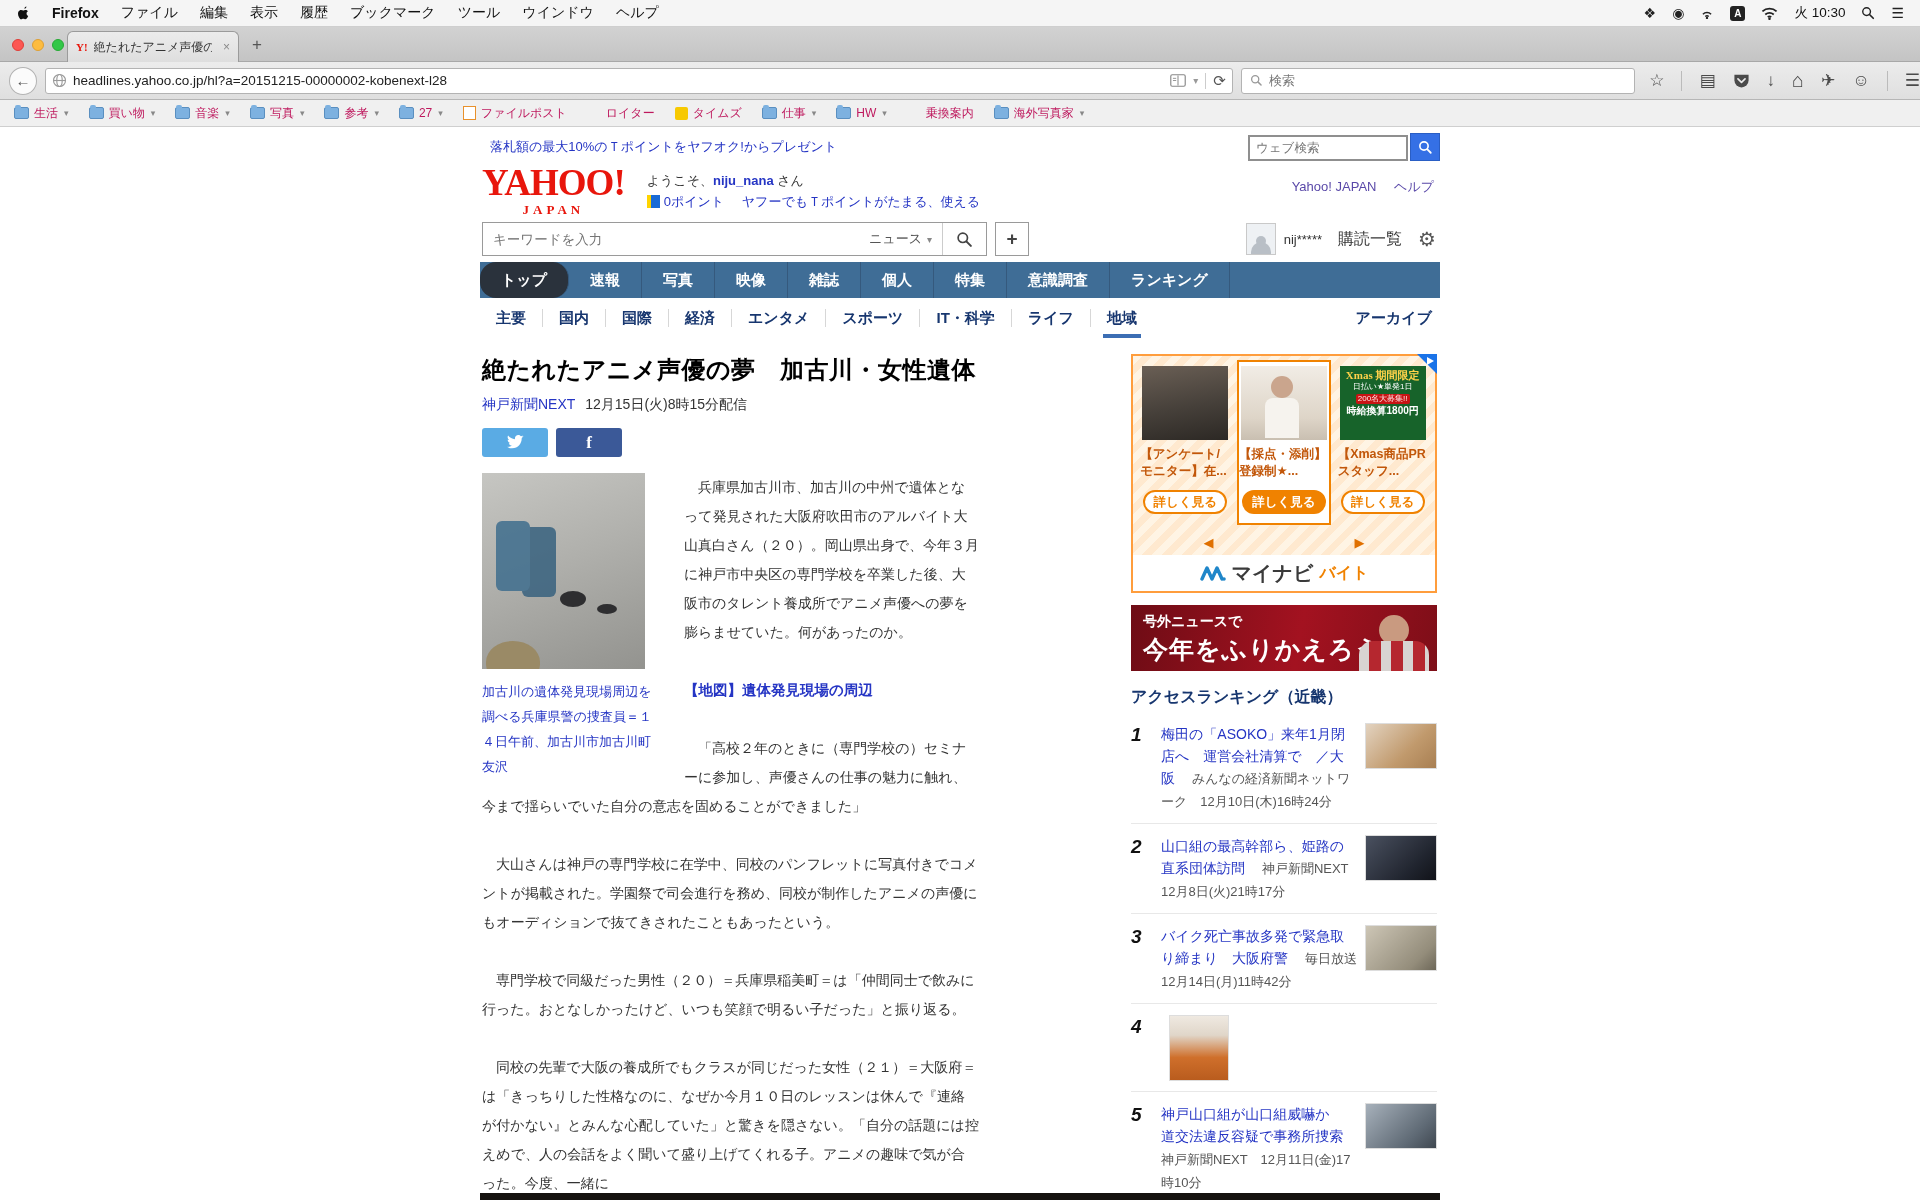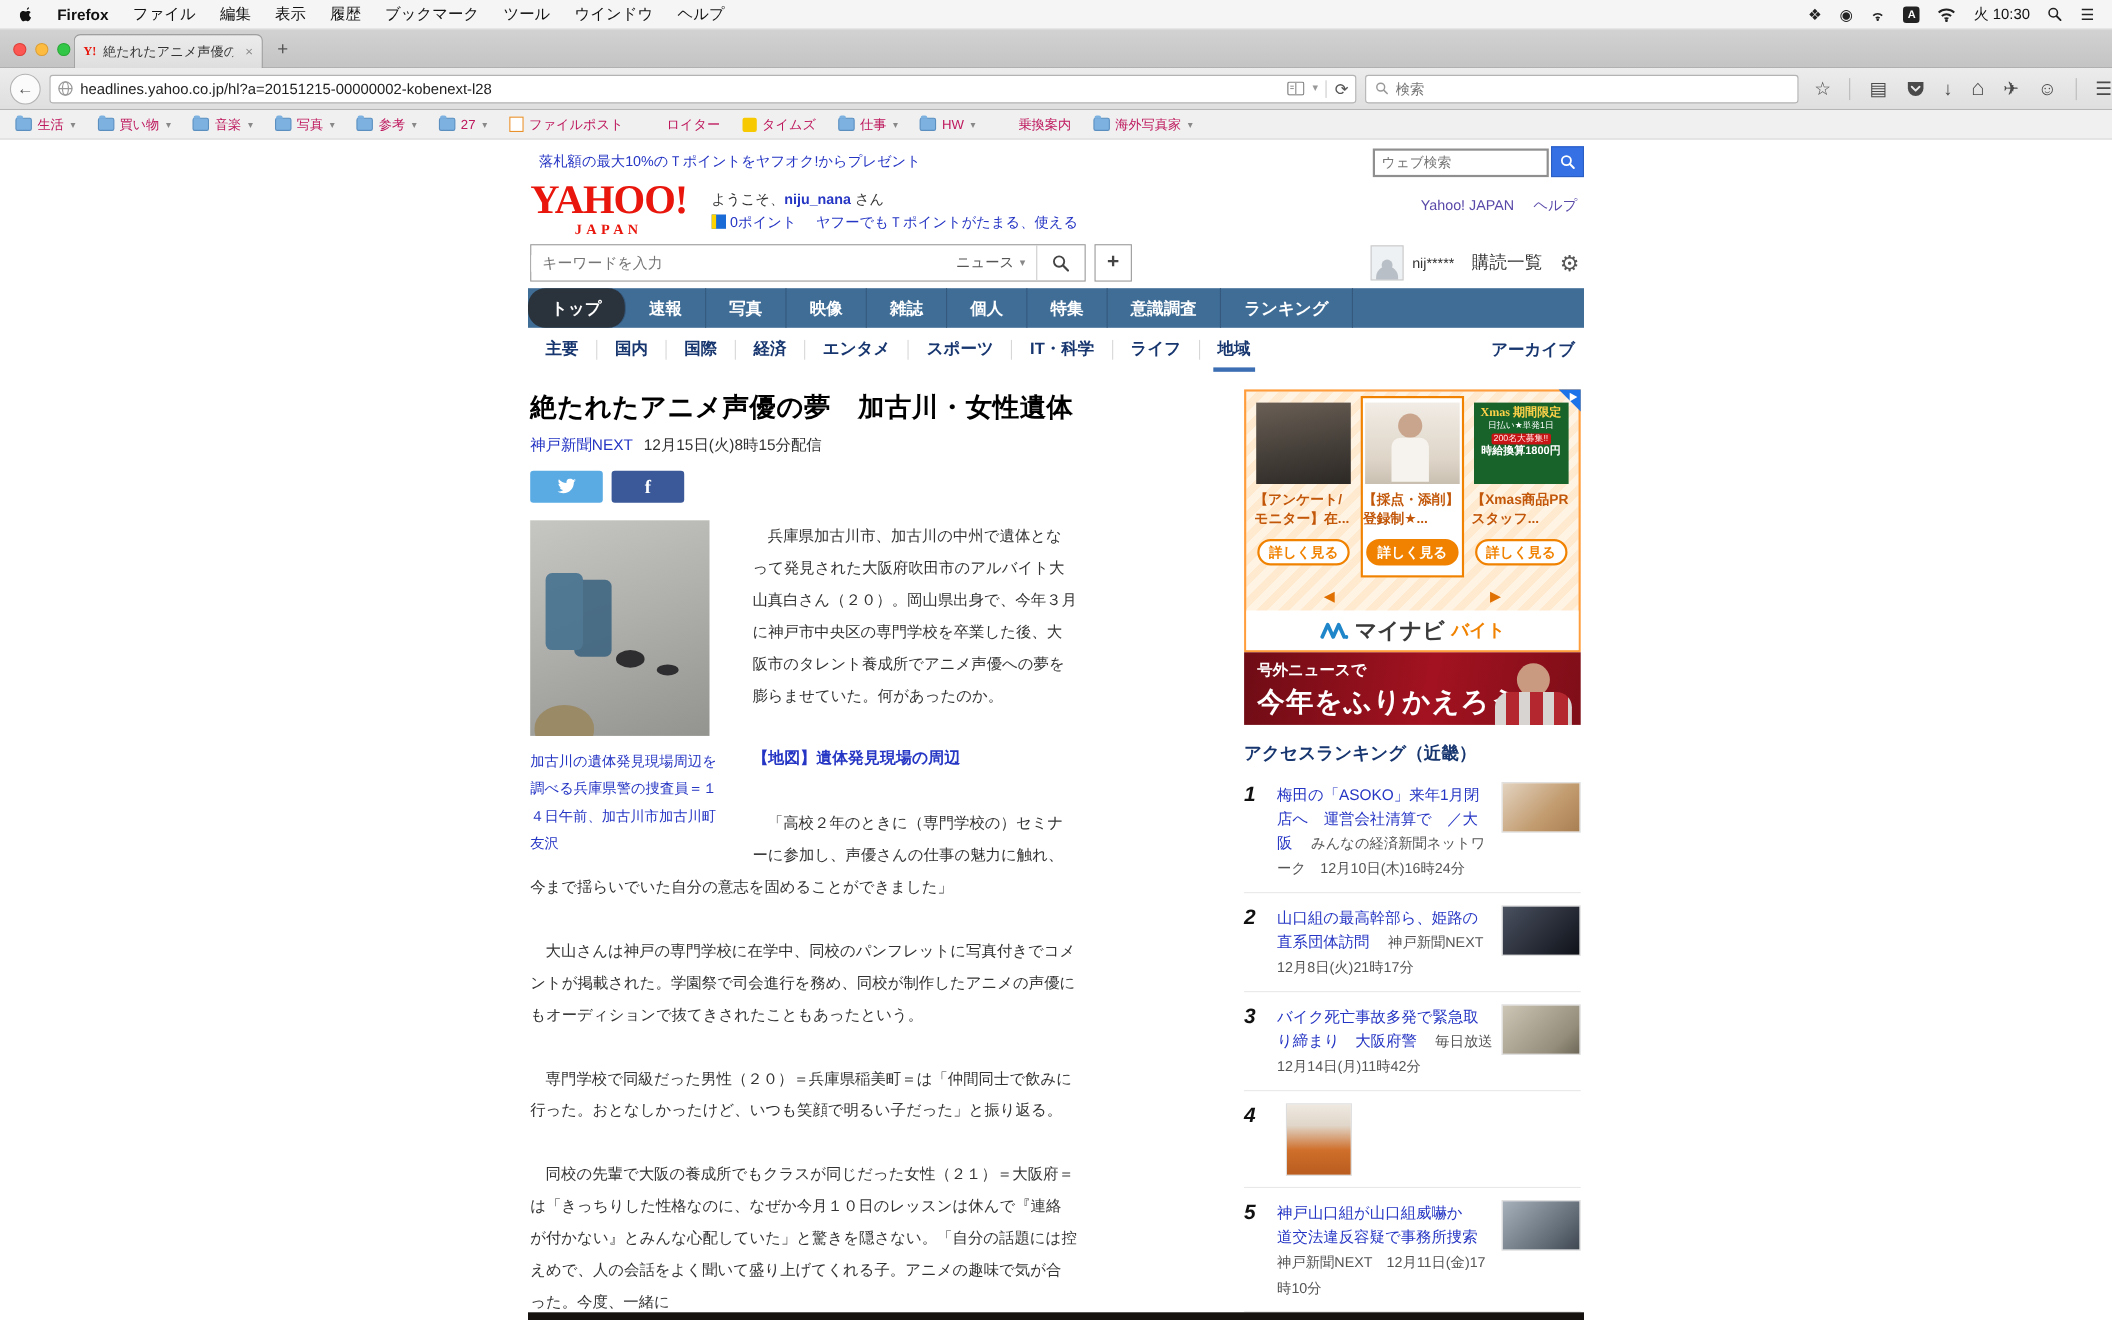--- a/index.html
+++ b/index.html
@@ -166,21 +166,21 @@
   .adtitle { font-size:12.5px; font-weight:bold; color:#c2570a; line-height:17px; margin-top:6px; text-align:left; width:90px; height:36px; overflow:hidden;}
   .adbtn { margin:8px 0 9px; min-width:84px; height:24px; border:2px solid #f08200; border-radius:13px;
     background:#fff; color:#f08200; font-weight:bold; font-size:12.5px; display:flex; align-items:center; justify-content:center;}
   .adcard.featured .adbtn { background:#f08200; color:#fff;}
   .adarrows { display:flex; height:26px;}
   .adarrows .half { flex:1; display:flex; align-items:center; justify-content:center; color:#e07000; font-size:13px; cursor:pointer;}
   .adbrand { background:#fff; height:36px; display:flex; align-items:center; justify-content:center; gap:6px;}
   .adbrand .mn { font-size:20px; font-weight:bold; color:#3a3a3a;}
   .adbrand .bt { font-size:16px; font-weight:bold; color:#f08200;}
 
-  .banner { margin-top:0; height:66px; background:linear-gradient(100deg,#6e0c15 0%,#a31220 55%,#7e0e18 100%);
+  .banner { margin-top:12px; height:66px; background:linear-gradient(100deg,#6e0c15 0%,#a31220 55%,#7e0e18 100%);
     color:#fff; padding:8px 12px; position:relative; overflow:hidden;}
   .banner .l1 { font-size:14px; font-weight:bold;}
   .banner .l2 { font-size:25px; font-weight:bold; letter-spacing:1px; margin-top:2px;}
   .banner::before { content:""; position:absolute; right:28px; top:10px; width:30px; height:30px; border-radius:50%; background:#c99a80;}
   .banner::after { content:""; position:absolute; right:8px; top:36px; width:70px; height:34px; border-radius:14px 14px 0 0;
     background:repeating-linear-gradient(90deg,#d8d4d2 0 10px,#b5272f 10px 22px);}
 
   .rk-head { font-size:16px; font-weight:bold; color:#17366f; margin:16px 0 4px;}
   .rk-item { display:flex; padding:11px 0 10px; border-bottom:1px solid #e8e8e8;}
   .rk-num { width:30px; font-size:19px; font-weight:bold; font-style:italic; color:#111; padding-top:1px;}

